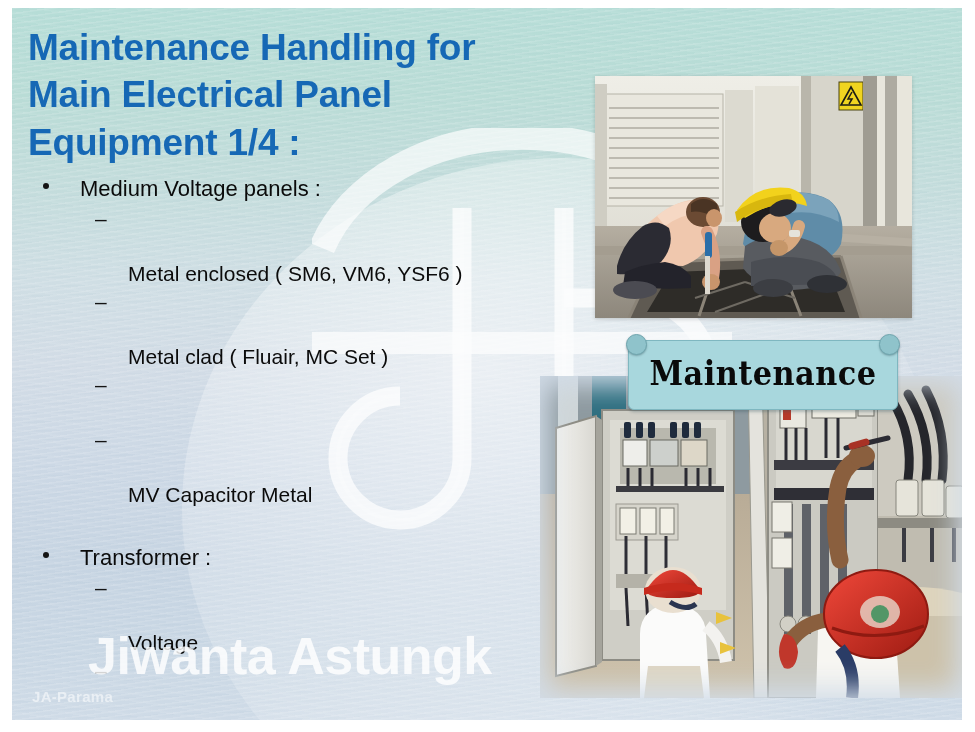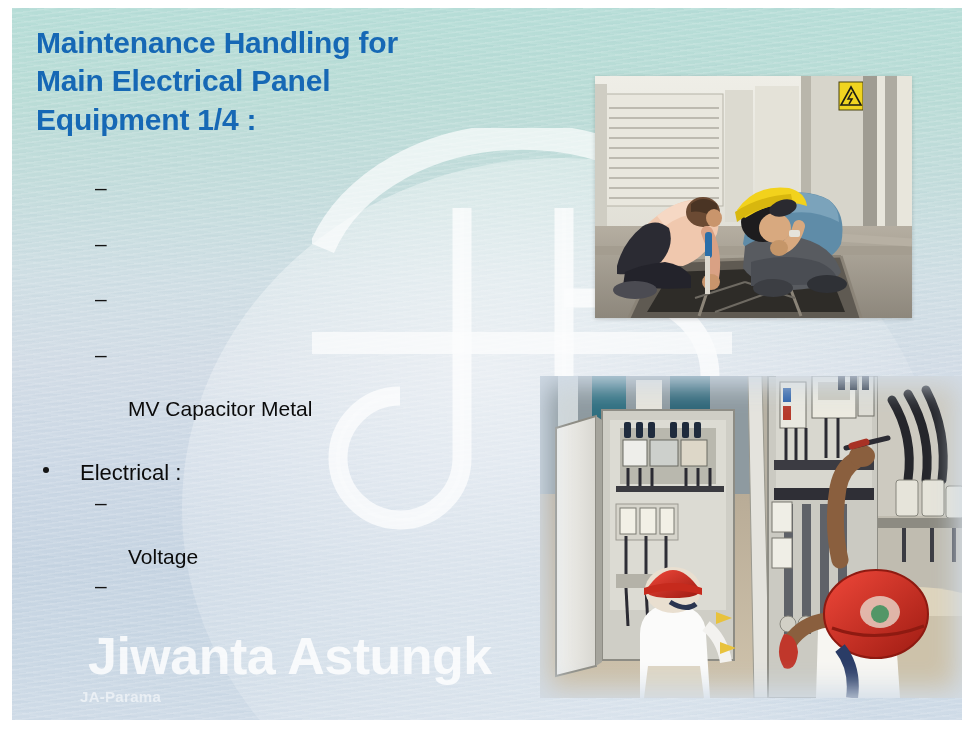--- a/index.html
+++ b/index.html
@@ -67,25 +67,25 @@
     width: 420px;
     height: 520px;
     pointer-events: none;
     opacity: .85;
   }
   .watermark-logo svg { width: 100%; height: 100%; display: block; }
 
   
   .title {
     position: absolute;
-    left: 24px;
+    left: 16px;
     top: 16px;
     width: 560px;
     color: #1668b5;
-    font-size: 30px;
+    font-size: 37px;
     font-weight: bold;
     line-height: 1.28;
     letter-spacing: -.2px;
     white-space: pre-line;
   }
 
   
   .body-list {
     position: absolute;
     left: 20px;
@@ -217,21 +217,20 @@
   }
   .wm-small {
     position: absolute;
     left: 20px;
     top: 680px;
     font-size: 15px;
     font-weight: bold;
     color: rgba(255,255,255,.55);
     letter-spacing: .3px;
     pointer-events: none;
-    margin-left: 48px;
   }
 </style>
 </head>
 <body>
 
 <div class="slide">
 
   <div class="texture"></div>
   <div class="bg-ellipse"></div>
 
@@ -257,41 +256,47 @@
     </svg>
   </div>
 
   <div class="title">Maintenance Handling for
 Main Electrical Panel
 Equipment  1/4 :</div>
 
   <div class="body-list">
 
     <div class="grp">
+      <div class="lvl1">
+        <span class="dot"></span>
+        <span>Medium Voltage panels :</span>
+      </div>
       <div class="lvl2">
         <span class="dash">–</span>
+        <span>Metal enclosed  ( SM6, VM6, YSF6 )</span>
       </div>
       <div class="lvl2">
         <span class="dash">–</span>
+        <span>Metal clad ( Fluair, MC Set )</span>
       </div>
       <div class="lvl2">
         <span class="dash">–</span>
       </div>
       <div class="lvl2">
         <span class="dash">–</span>
         <span>MV Capacitor Metal</span>
       </div>
     </div>
 
     <div class="grp-spacer"></div>
 
     <div class="grp">
       <div class="lvl1">
         <span class="dot"></span>
-        <span>Electrical :</span>
+        <span>Transformer :</span>
       </div>
       <div class="lvl2">
         <span class="dash">–</span>
         <span>Voltage</span>
       </div>
       <div class="lvl2">
         <span class="dash">–</span>
         
       </div>
 
@@ -553,14 +558,20 @@
       <path d="M142 134 Q160 108 194 112 Q210 116 212 130 Q186 120 150 142 Z" fill="#f2d21c"></path>
       <path d="M140 136 Q164 120 196 118 L198 128 Q166 128 142 146 Z" fill="#d8b70e"></path>
       <ellipse cx="188" cy="132" rx="14" ry="8" fill="#2a2a30" transform="rotate(-16 188 132)"></ellipse>
 
       <path d="M204 150 Q200 166 188 172" stroke="#d8a97f" stroke-width="12" fill="none" stroke-linecap="round"></path>
       <rect x="194" y="154" width="11" height="7" rx="2" fill="#e5e3da"></rect>
       <ellipse cx="184" cy="172" rx="9" ry="8" fill="#c59669"></ellipse>
     </svg>
   </div>
 
+  <div class="plaque">
+    <div class="plaque-body"></div>
+    <div class="plaque-knob left"></div>
+    <div class="plaque-knob right"></div>
+    <div class="plaque-text">Maintenance</div>
+  </div>
 
 </div>
 
 </body></html>

